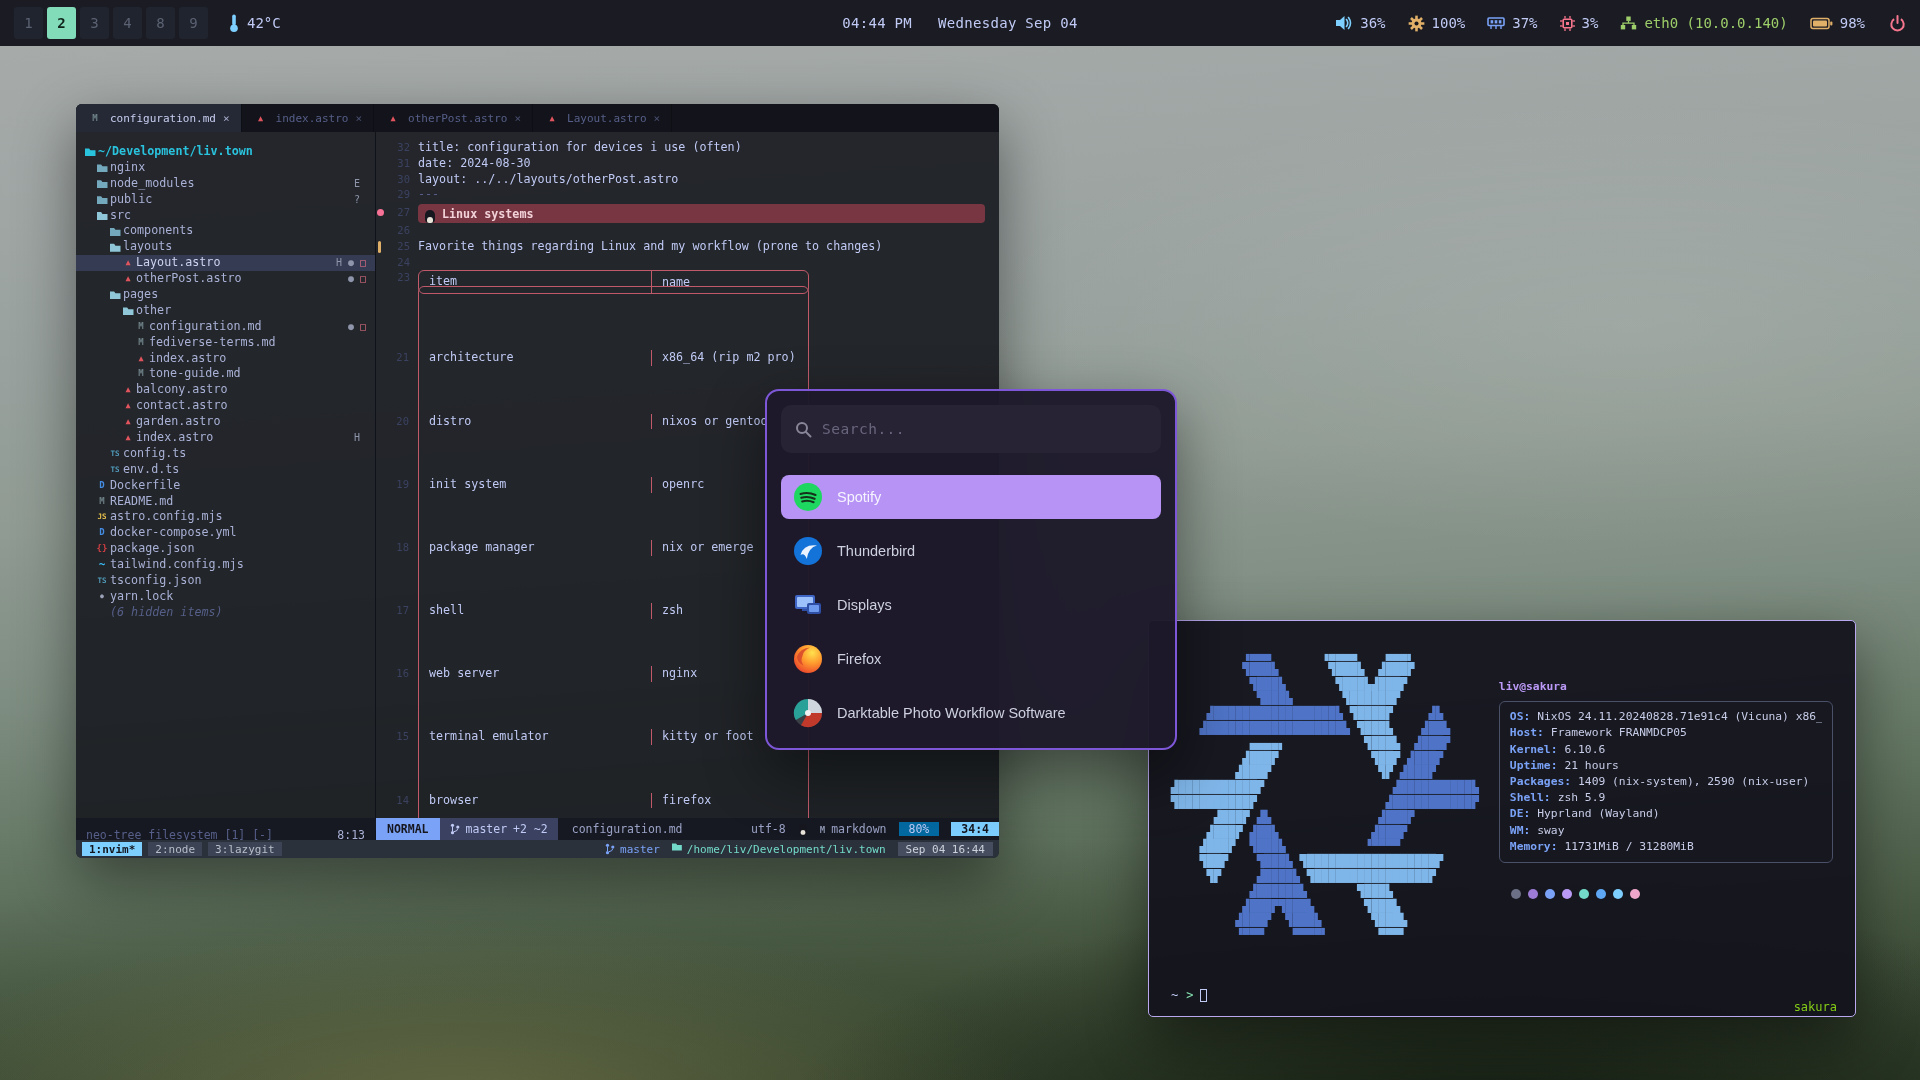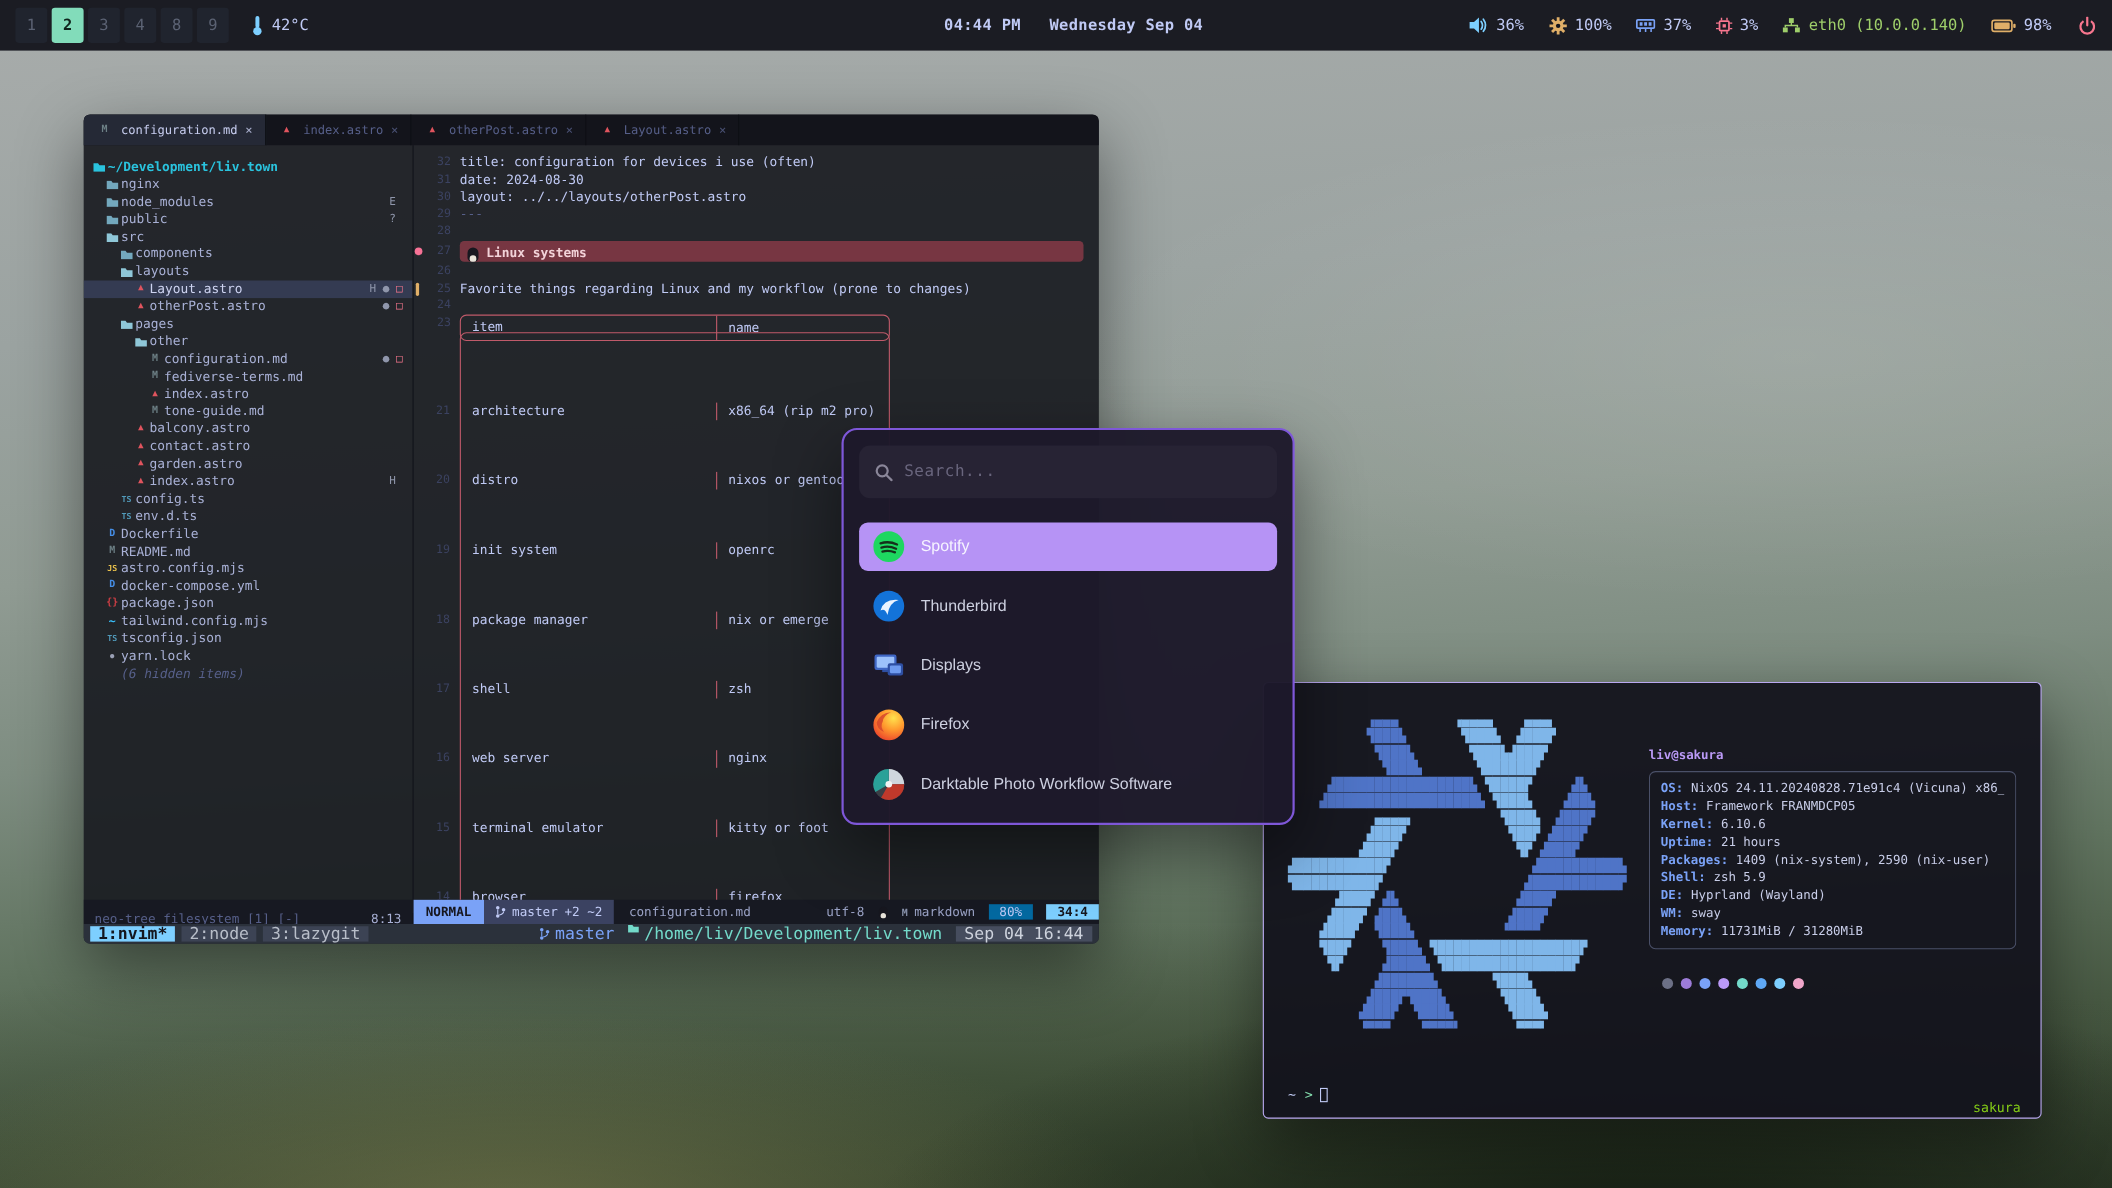--- a/index.html
+++ b/index.html
@@ -17,21 +17,21 @@
 
   
   .topbar { position:absolute; left:0; top:0; width:1920px; height:46px; z-index:100;
     background:rgba(18,19,27,.94); display:flex; align-items:center; padding:0 14px;
     color:#c0caf5; font-size:14px; }
   .ws-wrap { display:flex; gap:4px; }
   .ws { width:29px; height:32px; display:flex; align-items:center; justify-content:center;
     background:#20242e; color:#5b6273; border-radius:3px; cursor:default; }
   .ws.active { background:#82dcba; color:#0f231b; font-weight:bold; }
   .temp { display:flex; align-items:center; gap:7px; margin-left:20px; }
-  .bar-center { position:absolute; left:50%; transform:translateX(-50%); display:flex; gap:26px; font-weight:bold; letter-spacing:.3px;margin-left:16px; }
+  .bar-center { position:absolute; left:50%; transform:translateX(-50%); display:flex; gap:26px; font-weight:normal; letter-spacing:.3px; }
   .bar-right { margin-left:auto; display:flex; align-items:center; gap:22px; }
   .mod { display:flex; align-items:center; gap:7px; }
   .mod svg { display:block; }
   .net { color:#9ece6a; }
   .pwr-btn { display:flex; align-items:center; margin-left:2px; cursor:pointer; }
 
   
   .window { position:absolute; border-radius:6px; overflow:hidden;
     box-shadow:0 22px 60px rgba(0,0,0,.45); }
 
@@ -107,21 +107,21 @@
   .sl-git { background:#3b4261; color:#c0caf5; display:flex; align-items:center; gap:6px; padding:0 10px; }
   .sl-file { display:flex; align-items:center; margin-left:14px; color:#9aa2c5; }
   .sl-right { margin-left:auto; display:flex; align-items:center; gap:12px; }
   .sl-enc, .sl-ft { color:#9aa2c5; display:flex; align-items:center; gap:6px; }
   .sl-pct { background:#0369a1; color:#c0caf5; display:flex; align-items:center; padding:0 10px; }
   .sl-pos { background:#7dcfff; color:#16161e; font-weight:bold; display:flex; align-items:center; padding:0 10px; }
   .mini-pg { transform:scale(.8); }
   .md-mini::before { content:"M"; color:#8a93ad; font-size:9px; font-weight:bold; }
 
   
-  .tmuxbar { height:18px; flex:none; background:#2b313b; display:flex; align-items:center; gap:6px; padding:0 6px; font-size:15px; }
+  .tmuxbar { height:18px; flex:none; background:#2b313b; display:flex; align-items:center; gap:6px; padding:0 6px; font-size:11px; }
   .tw { padding:0 7px; height:14px; display:flex; align-items:center; background:#3c4354; color:#b8bec9; cursor:pointer; }
   .tw.active { background:#7dcfff; color:#14161e; font-weight:bold; }
   .tmux-right { margin-left:auto; display:flex; align-items:center; gap:12px; }
   .tmux-branch { color:#7aa2f7; display:flex; align-items:center; gap:5px; }
   .tmux-path { color:#73daca; display:flex; align-items:flex-start; gap:5px; }
   .mini-folder { width:10px; height:8px; background:#73daca; clip-path:polygon(0 12%,42% 12%,54% 32%,100% 32%,100% 100%,0 100%); display:inline-block; }
   .tmux-clock { background:#464d5e; color:#cdd2dc; padding:0 8px; height:14px; display:flex; align-items:center; }
 
   
   .launcher { left:765px; top:389px; width:412px; height:361px; z-index:50;
@@ -583,25 +583,20 @@
             <span class="enum">30</span>
             <span class="etext">layout: ../../layouts/otherPost.astro</span>
           </div>
 
           <div class="eline">
             <span class="esign"></span>
             <span class="enum">29</span>
             <span class="etext dim">---</span>
           </div>
 
-          <div class="eline">
-            <span class="esign"></span>
-            <span class="enum">28</span>
-            <span class="etext"></span>
-          </div>
         </div>
 
       <div class="eline heading-row">
         <span class="esign sign-mark"></span>
         <span class="enum">27</span>
         <div class="heading-pill">
           <span class="penguin-icon"></span>
           <span>Linux systems</span>
         </div>
       </div>

